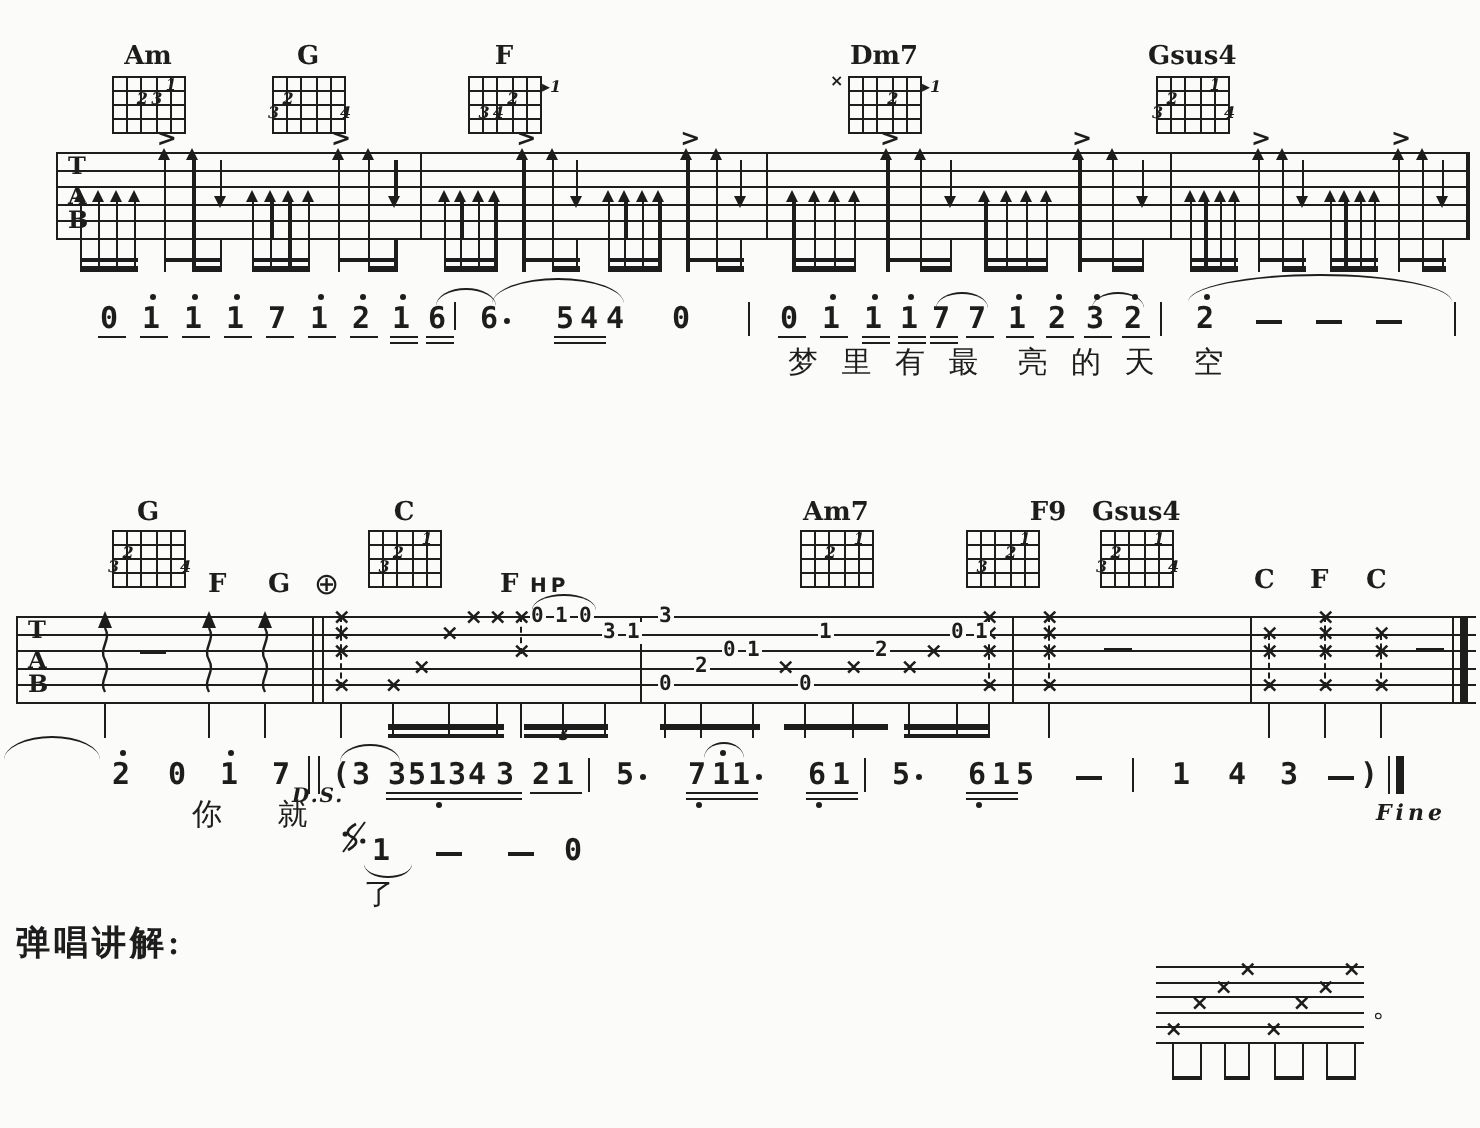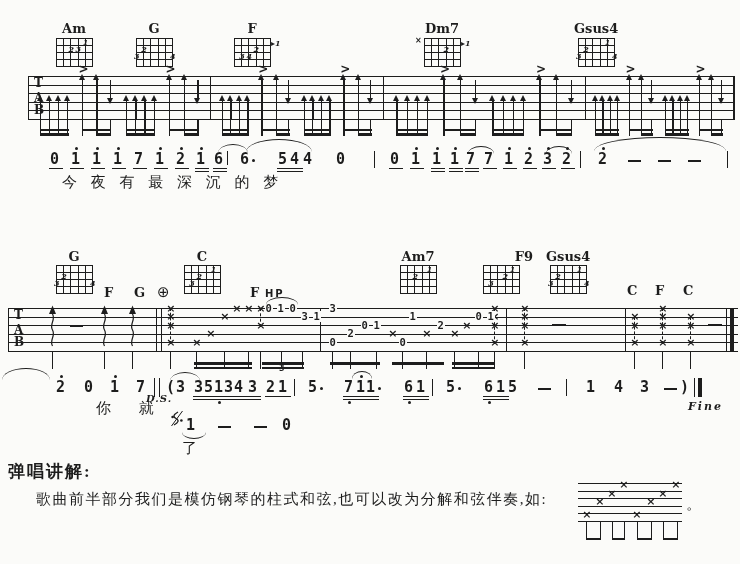--- a/index.html
+++ b/index.html
@@ -749,21 +749,20 @@
       <div class="ab vl" style="left: 624px; top: 521px; width: 1.2px; height: 19px;"></div>
       <div class="ab hl" style="left: 612px; top: 537.5px; width: 13.2px; height: 2.5px;"></div>
       <div class="ab vl" style="left: 637px; top: 521px; width: 1.2px; height: 19px;"></div>
       <div class="ab vl" style="left: 651px; top: 521px; width: 1.2px; height: 19px;"></div>
       <div class="ab hl" style="left: 637px; top: 537.5px; width: 15.2px; height: 2.5px;"></div>
       <div class="ab vl" style="left: 663px; top: 521px; width: 1.2px; height: 19px;"></div>
       <div class="ab vl" style="left: 677px; top: 521px; width: 1.2px; height: 19px;"></div>
       <div class="ab hl" style="left: 663px; top: 537.5px; width: 15.2px; height: 2.5px;"></div>
     </div>
 
-  <div class="ab lyr" style="left:62px;top:174px;letter-spacing:5px;">今 夜 有 最 深 沉 的 梦</div>
+  <div class="ab lyr" style="left:394px;top:174px;letter-spacing:4px;">梦 里 有 最  亮 的 天  空</div>
   <div class="ab lyr" style="left:96px;top:400px;letter-spacing:12px;">你 就</div>
   <div class="ab dsmark" style="left:146px;top:394px;">D.S.</div>
   <div class="ab lyr" style="left:182px;top:440px;">了</div>
   <div class="ab fine" style="left:688px;top:401px;">Fine</div>
   <div class="ab secthead" style="left:8px;top:462px;">弹唱讲解:</div>
-  <div class="ab para" style="left:36px;top:491px;">歌曲前半部分我们是模仿钢琴的柱式和弦,也可以改为分解和弦伴奏,如:</div>
   <div class="ab para" style="left:686px;top:496px;">。</div>
 </div>
 
 </body></html>

